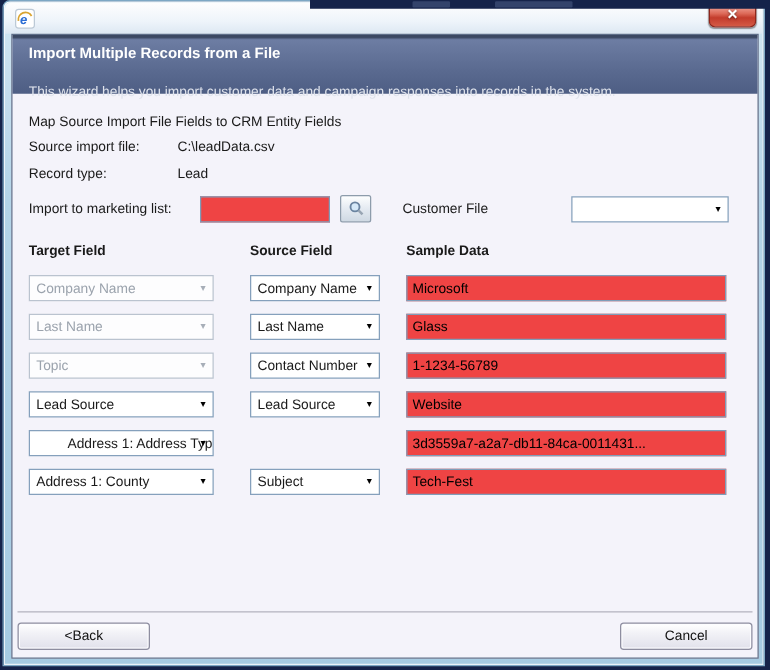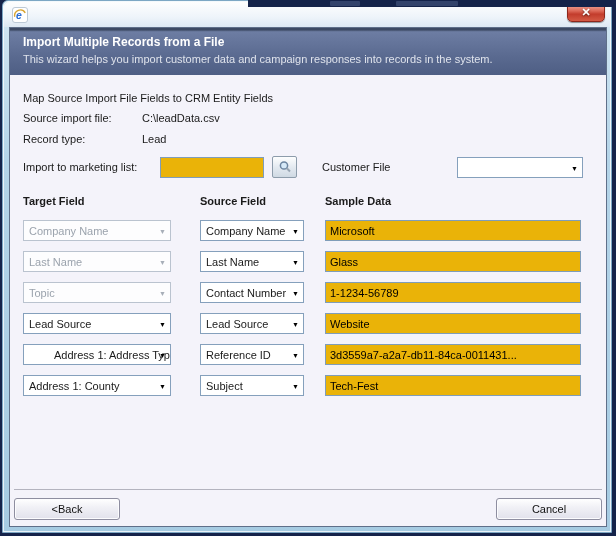--- a/index.html
+++ b/index.html
@@ -50,27 +50,27 @@
     background:#f4f3fa;
     border:1px solid #5f6f89;
     display:flex; flex-direction:column;
   }
   .band {
     height:47px;
     background:linear-gradient(180deg,#3c4963 0%, #3c4963 4%, #6d7da3 8%, #5a6a90 60%, #4e5e84 100%);
     color:#fff; padding:7px 0 0 13px;
   }
   .band-title { font-size:12px; font-weight:bold; }
-  .band-sub { font-size:11px; color:#dfe3ec; margin-top:4px; }
+  .band-sub { font-size:11px; color:#dfe3ec; margin-top:19px; }
   .main { position:relative; flex:1; }
   .lbl { position:absolute; white-space:nowrap; color:#1a1a1a; }
   .bold { font-weight:bold; }
 
   .textbox {
-    position:absolute; height:21px; background:#eab308; border:1px solid #7f9db9;
+    position:absolute; height:21px; background:#ef4444; border:1px solid #7f9db9;
     font-family:"Liberation Sans", sans-serif; font-size:11px; color:#000; padding:0 4px;
     outline:none;
   }
   .search-btn {
     position:absolute; width:25px; height:22px;
     background:linear-gradient(180deg,#fdfefe 0%, #e4eaf1 50%, #cfd9e3 100%);
     border:1px solid #8d9cab; border-radius:2px;
     display:flex; align-items:center; justify-content:center; cursor:default;
   }
   .combo {
@@ -187,24 +187,20 @@
       <div class="combo" style="left:190px; top:238px; width:104px;">
         <span>Lead Source</span>
         <span class="arrow">▼</span>
       </div>
       <input class="textbox" style="left: 315px; top: 238px; width: 256px;" value="Website">
 
       <div class="combo" style="left:13px; top:269px; width:148px;padding-left:30px;">
         <span>Address 1: Address Type</span>
         <span class="arrow">▼</span>
       </div>
-      <div class="combo" style="left:190px; top:269px; width:104px;">
-        <span>Reference ID</span>
-        <span class="arrow">▼</span>
-      </div>
       <input class="textbox" style="left: 315px; top: 269px; width: 256px;" value="3d3559a7-a2a7-db11-84ca-0011431...">
 
       <div class="combo" style="left:13px; top:300px; width:148px;">
         <span>Address 1: County</span>
         <span class="arrow">▼</span>
       </div>
       <div class="combo" style="left:190px; top:300px; width:104px;">
         <span>Subject</span>
         <span class="arrow">▼</span>
       </div>

